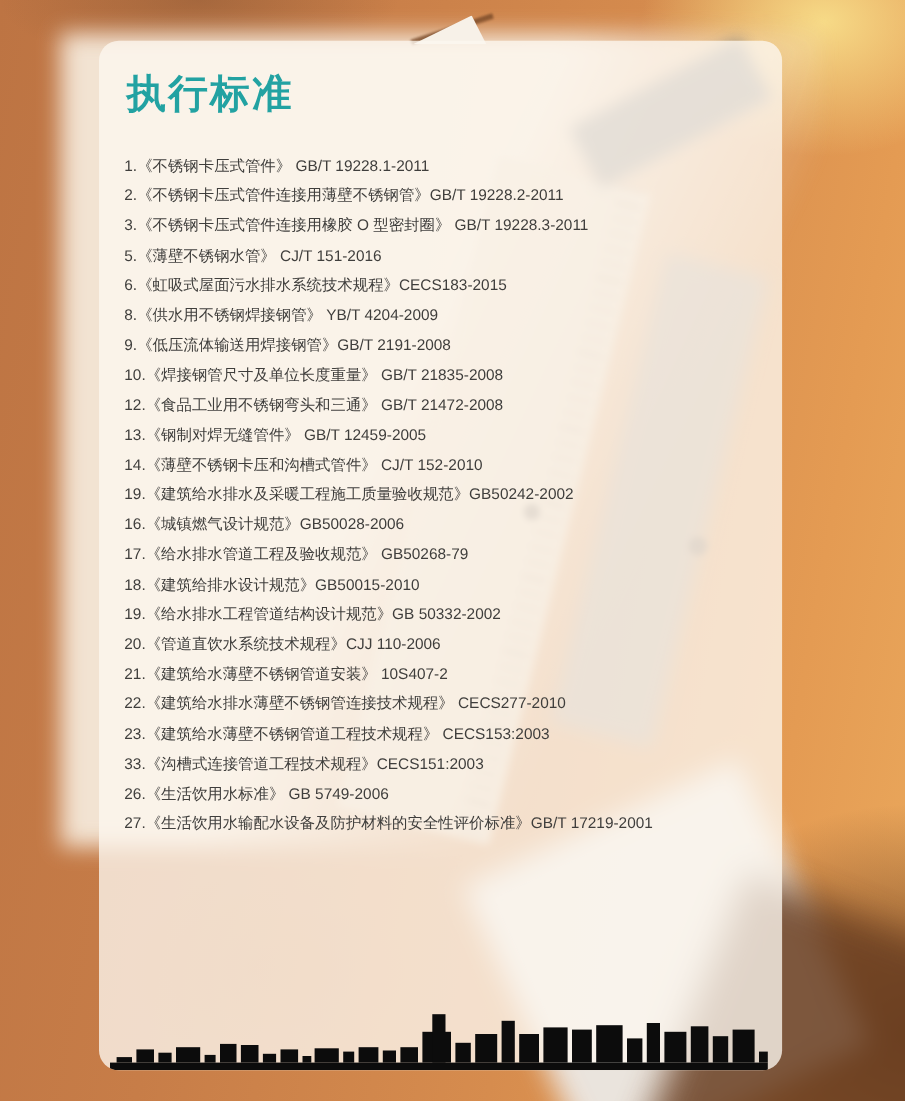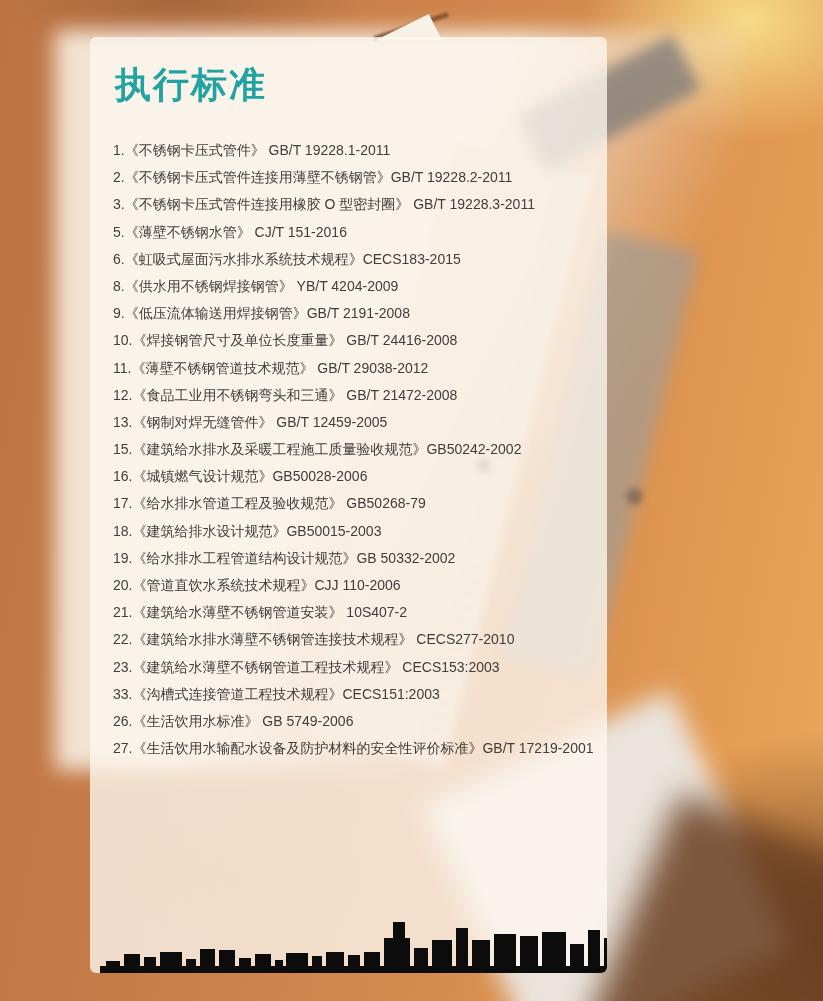--- a/index.html
+++ b/index.html
@@ -57,22 +57,22 @@
   .sh-dark-diag{
     left:618px;top:845px;width:330px;height:270px;
     transform:rotate(22deg);background:#6a3f22;filter:blur(16px);opacity:.85;
   }
   .sh-warm-tint{
     left:60px;top:760px;width:360px;height:240px;
     background:radial-gradient(closest-side,rgba(200,120,60,.45),rgba(200,120,60,0) 72%);
   }
   
   .card{
-    position:absolute;left:90px;top:37px;width:517px;height:936px;
-    border-radius:6px;background:rgba(253,247,240,.78);overflow:hidden;
+    position:absolute;left:90px;top:37px;width:621px;height:936px;
+    border-radius:18px;background:rgba(253,247,240,.78);overflow:hidden;
   }
   .title{
     position:absolute;left:25px;top:28px;margin:0;
     font-size:36px;line-height:40px;font-weight:bold;letter-spacing:2px;
     color:#22a2a2;
   }
   .list{
     position:absolute;left:23px;top:100px;margin:0;padding:0;list-style:none;
   }
   .list li{
@@ -106,28 +106,28 @@
 
     <ol class="list">
 
     <li>1.《不锈钢卡压式管件》 GB/T 19228.1-2011</li>
         <li>2.《不锈钢卡压式管件连接用薄壁不锈钢管》GB/T 19228.2-2011</li>
         <li>3.《不锈钢卡压式管件连接用橡胶 O 型密封圈》 GB/T 19228.3-2011</li>
         <li>5.《薄壁不锈钢水管》 CJ/T 151-2016</li>
         <li>6.《虹吸式屋面污水排水系统技术规程》CECS183-2015</li>
         <li>8.《供水用不锈钢焊接钢管》 YB/T 4204-2009</li>
         <li>9.《低压流体输送用焊接钢管》GB/T 2191-2008</li>
-        <li>10.《焊接钢管尺寸及单位长度重量》 GB/T 24416-2008</li>
-        <li>11.《薄壁不锈钢管道技术规范》 GB/T 29038-2012</li>
+        <li>10.《焊接钢管尺寸及单位长度重量》 GB/T 21835-2008</li>
         <li>12.《食品工业用不锈钢弯头和三通》 GB/T 21472-2008</li>
         <li>13.《钢制对焊无缝管件》 GB/T 12459-2005</li>
-        <li>15.《建筑给水排水及采暖工程施工质量验收规范》GB50242-2002</li>
+        <li>14.《薄壁不锈钢卡压和沟槽式管件》 CJ/T 152-2010</li>
+        <li>19.《建筑给水排水及采暖工程施工质量验收规范》GB50242-2002</li>
         <li>16.《城镇燃气设计规范》GB50028-2006</li>
         <li>17.《给水排水管道工程及验收规范》 GB50268-79</li>
-        <li>18.《建筑给排水设计规范》GB50015-2003</li>
+        <li>18.《建筑给排水设计规范》GB50015-2010</li>
         <li>19.《给水排水工程管道结构设计规范》GB 50332-2002</li>
         <li>20.《管道直饮水系统技术规程》CJJ 110-2006</li>
         <li>21.《建筑给水薄壁不锈钢管道安装》 10S407-2</li>
         <li>22.《建筑给水排水薄壁不锈钢管连接技术规程》 CECS277-2010</li>
         <li>23.《建筑给水薄壁不锈钢管道工程技术规程》 CECS153:2003</li>
         <li>33.《沟槽式连接管道工程技术规程》CECS151:2003</li>
         <li>26.《生活饮用水标准》 GB 5749-2006</li>
         <li>27.《生活饮用水输配水设备及防护材料的安全性评价标准》GB/T 17219-2001</li>
       </ol>
 

